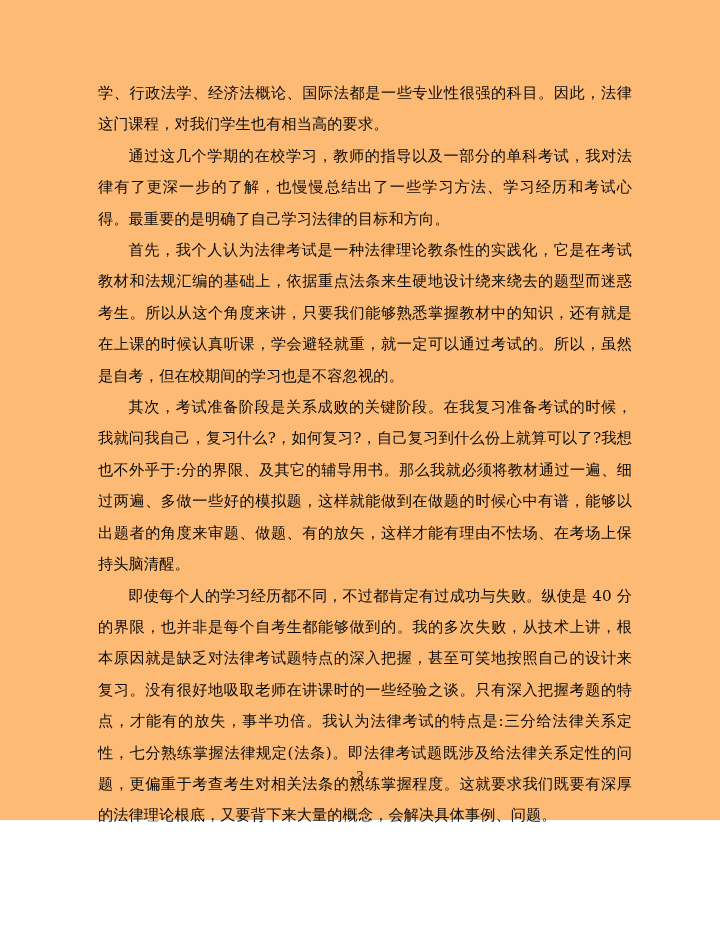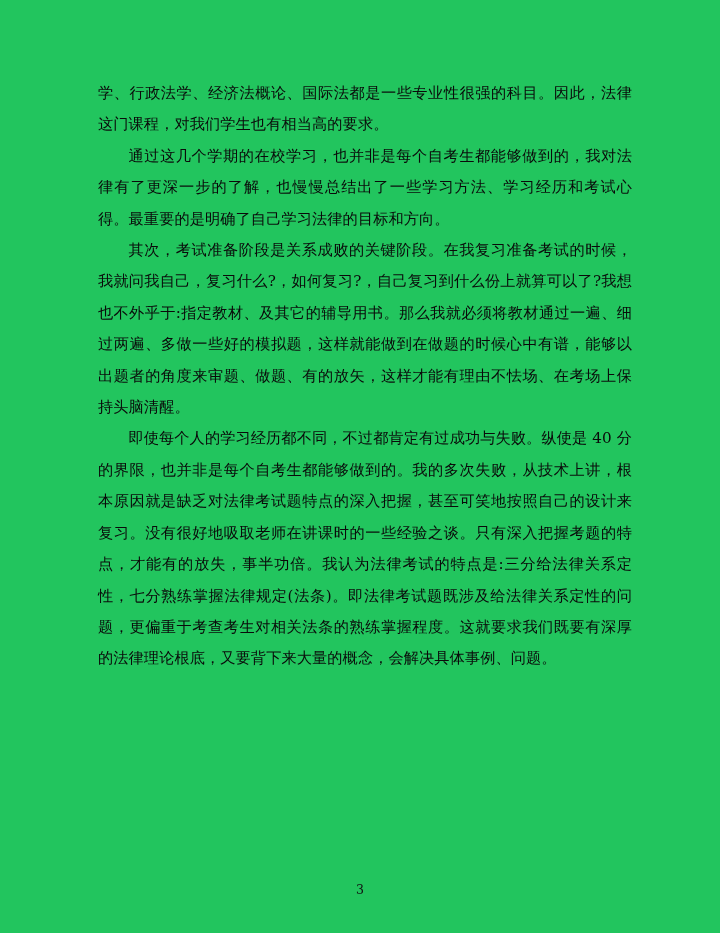--- a/index.html
+++ b/index.html
@@ -10,24 +10,24 @@
     width: 720px;
     height: 933px;
     background: #ffffff;
     font-family: "DejaVu Serif", "Liberation Serif", serif;
     color: #000000;
     overflow: hidden;
   }
   .page {
     position: relative;
     width: 720px;
-    height: 933px;
+    height: 820px;
     box-sizing: border-box;
     padding: 78px 88px 16px 98px;
-    background: #22c55e;
+    background: #fdba74;
   }
   .doc-body {
     font-size: 15.2px;
     line-height: 31.4px;
     text-align: justify;
     text-justify: inter-ideograph;
     letter-spacing: 0.1px;
     color: #0a0a0a;
   }
   .para {
@@ -47,18 +47,19 @@
     font-family: "DejaVu Serif", "Liberation Serif", serif;
     color: #111111;
   }
 </style>
 </head>
 <body>
 
 <div class="page">
   <div class="doc-body">
     <p class="para first">学、行政法学、经济法概论、国际法都是一些专业性很强的科目。因此，法律这门课程，对我们学生也有相当高的要求。</p>
-    <p class="para">通过这几个学期的在校学习，也并非是每个自考生都能够做到的，我对法律有了更深一步的了解，也慢慢总结出了一些学习方法、学习经历和考试心得。最重要的是明确了自己学习法律的目标和方向。</p>
-    <p class="para">其次，考试准备阶段是关系成败的关键阶段。在我复习准备考试的时候，我就问我自己，复习什么?，如何复习?，自己复习到什么份上就算可以了?我想也不外乎于:指定教材、及其它的辅导用书。那么我就必须将教材通过一遍、细过两遍、多做一些好的模拟题，这样就能做到在做题的时候心中有谱，能够以出题者的角度来审题、做题、有的放矢，这样才能有理由不怯场、在考场上保持头脑清醒。</p>
+    <p class="para">通过这几个学期的在校学习，教师的指导以及一部分的单科考试，我对法律有了更深一步的了解，也慢慢总结出了一些学习方法、学习经历和考试心得。最重要的是明确了自己学习法律的目标和方向。</p>
+    <p class="para">首先，我个人认为法律考试是一种法律理论教条性的实践化，它是在考试教材和法规汇编的基础上，依据重点法条来生硬地设计绕来绕去的题型而迷惑考生。所以从这个角度来讲，只要我们能够熟悉掌握教材中的知识，还有就是在上课的时候认真听课，学会避轻就重，就一定可以通过考试的。所以，虽然是自考，但在校期间的学习也是不容忽视的。</p>
+    <p class="para">其次，考试准备阶段是关系成败的关键阶段。在我复习准备考试的时候，我就问我自己，复习什么?，如何复习?，自己复习到什么份上就算可以了?我想也不外乎于:分的界限、及其它的辅导用书。那么我就必须将教材通过一遍、细过两遍、多做一些好的模拟题，这样就能做到在做题的时候心中有谱，能够以出题者的角度来审题、做题、有的放矢，这样才能有理由不怯场、在考场上保持头脑清醒。</p>
     <p class="para">即使每个人的学习经历都不同，不过都肯定有过成功与失败。纵使是 40 分的界限，也并非是每个自考生都能够做到的。我的多次失败，从技术上讲，根本原因就是缺乏对法律考试题特点的深入把握，甚至可笑地按照自己的设计来复习。没有很好地吸取老师在讲课时的一些经验之谈。只有深入把握考题的特点，才能有的放失，事半功倍。我认为法律考试的特点是:三分给法律关系定性，七分熟练掌握法律规定(法条)。即法律考试题既涉及给法律关系定性的问题，更偏重于考查考生对相关法条的熟练掌握程度。这就要求我们既要有深厚的法律理论根底，又要背下来大量的概念，会解决具体事例、问题。</p>
   </div>
   <div class="page-number">3</div>
 </div>
 
 </body></html>

